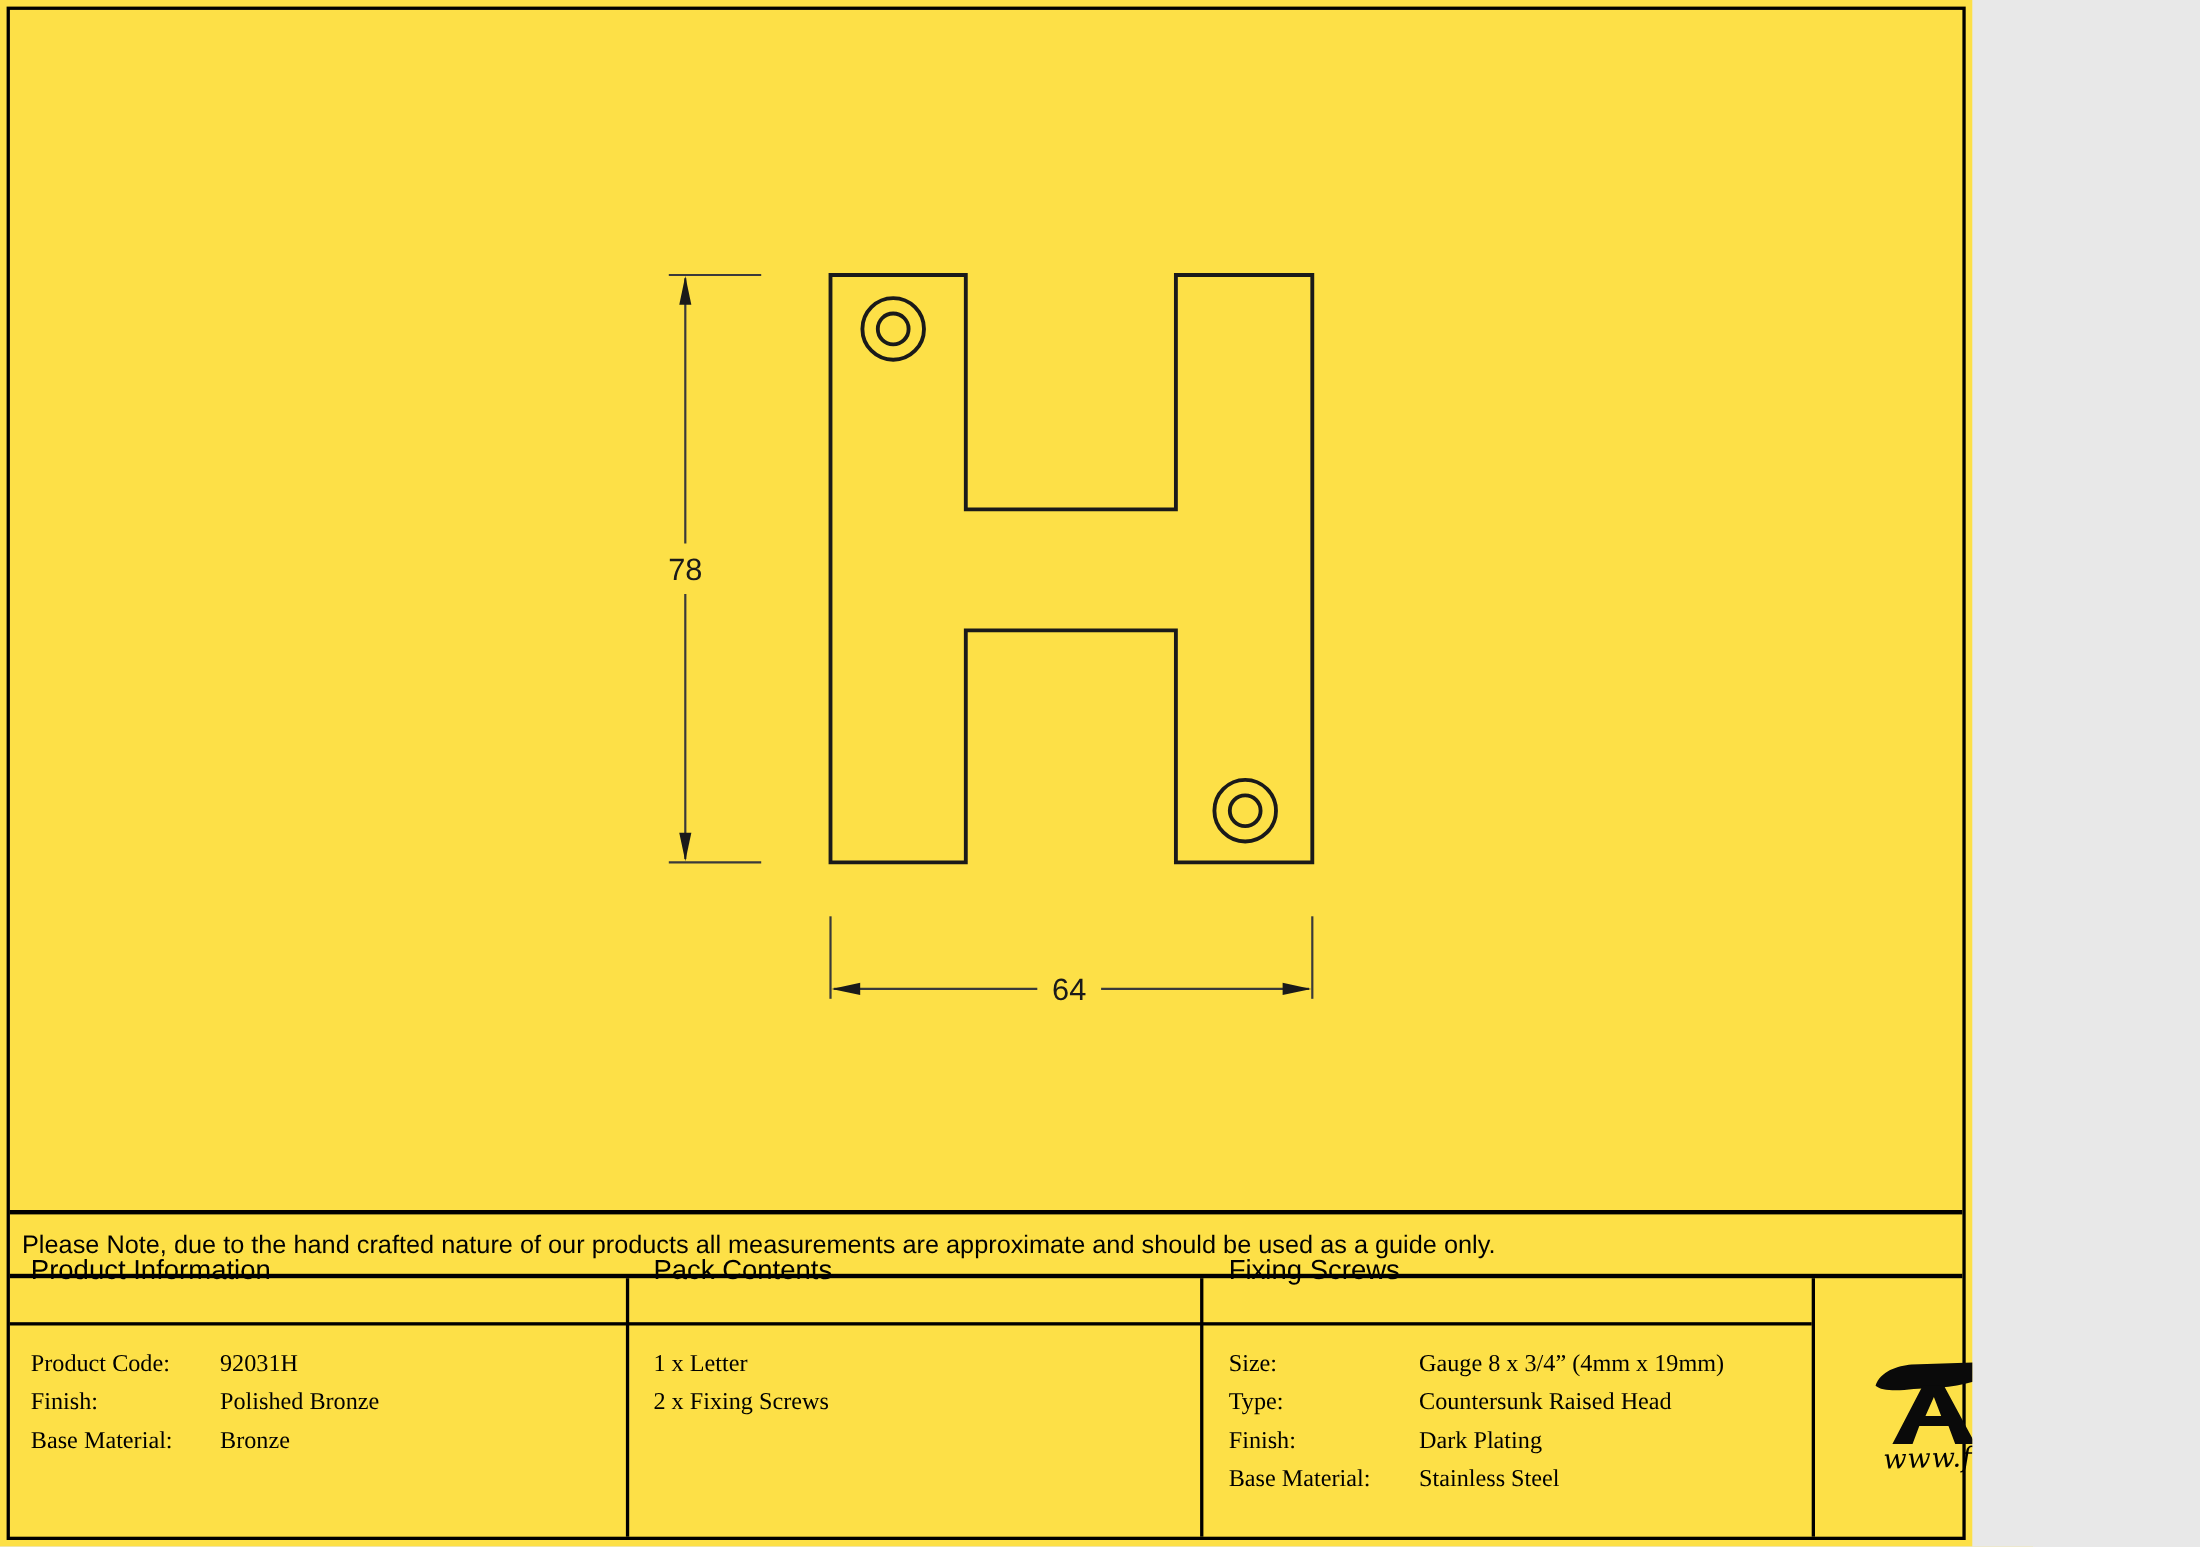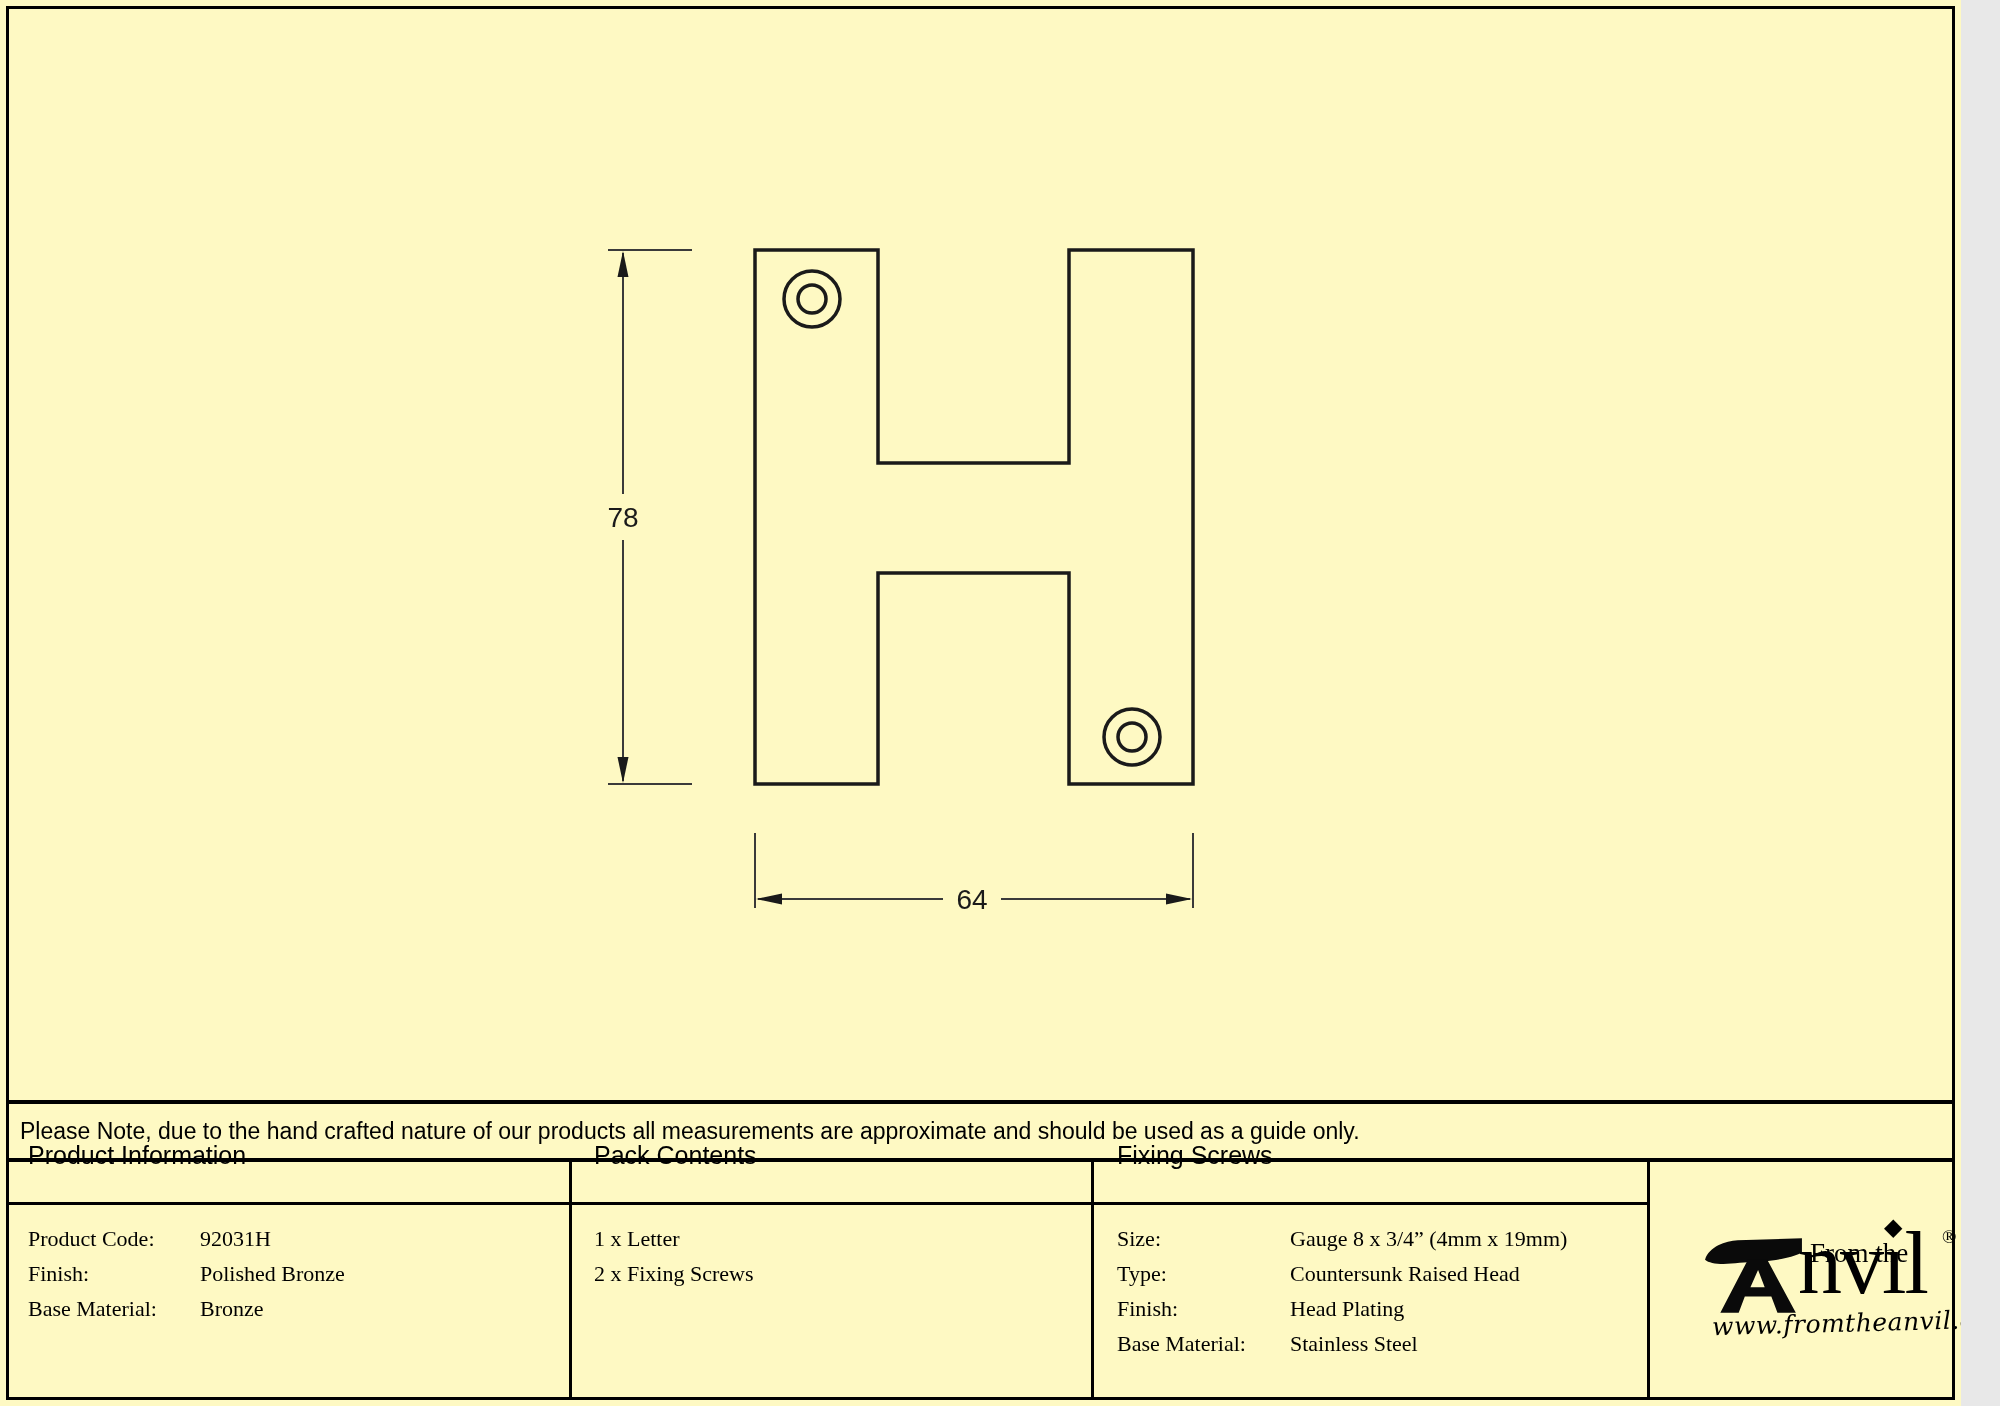--- a/index.html
+++ b/index.html
@@ -1,19 +1,20 @@
 <!DOCTYPE html>
 <html><head>
 <meta charset="utf-8">
 <style>
   html,body{margin:0;padding:0;background:#e8e8e8;}
   .page{
-    position:relative;width:1961px;height:1406px;background:#fef9c3;
+    position:relative;width:1764px;height:1406px;background:#fde047;
     font-family:"Liberation Sans","DejaVu Sans",sans-serif;color:#000;
     overflow:hidden;
+    padding-left:29px;
   }
   .page-frame{
     position:absolute;left:6px;top:6px;right:6px;bottom:6px;
     border:3px solid #000;
   }
   
   .drawing-svg{position:absolute;left:0;top:0;width:2000px;height:1100px;}
   .drawing-svg text{
     font-family:"Liberation Sans","DejaVu Sans",sans-serif;
     font-size:28px;fill:#1a1a1a;
@@ -157,21 +158,21 @@
     <div class="row">
       <span class="lbl">Size:</span>
       <span class="val">Gauge 8 x 3/4” (4mm x 19mm)</span>
     </div>
     <div class="row">
       <span class="lbl">Type:</span>
       <span class="val">Countersunk Raised Head</span>
     </div>
     <div class="row">
       <span class="lbl">Finish:</span>
-      <span class="val">Head Plating</span>
+      <span class="val">Dark Plating</span>
     </div>
     <div class="row">
       <span class="lbl">Base Material:</span>
       <span class="val">Stainless Steel</span>
     </div>
   </div>
 
   <div class="logo-cell">
     <svg class="anvil-icon" viewBox="0 0 100 78">
       <path d="M2,26 C6,13 22,8 34,7 L97,5 L97,19 C88,24 72,26.5 60,27.5 L36,29 C20,31 7,30.5 2,26 Z" fill="#0a0a0a"></path>

